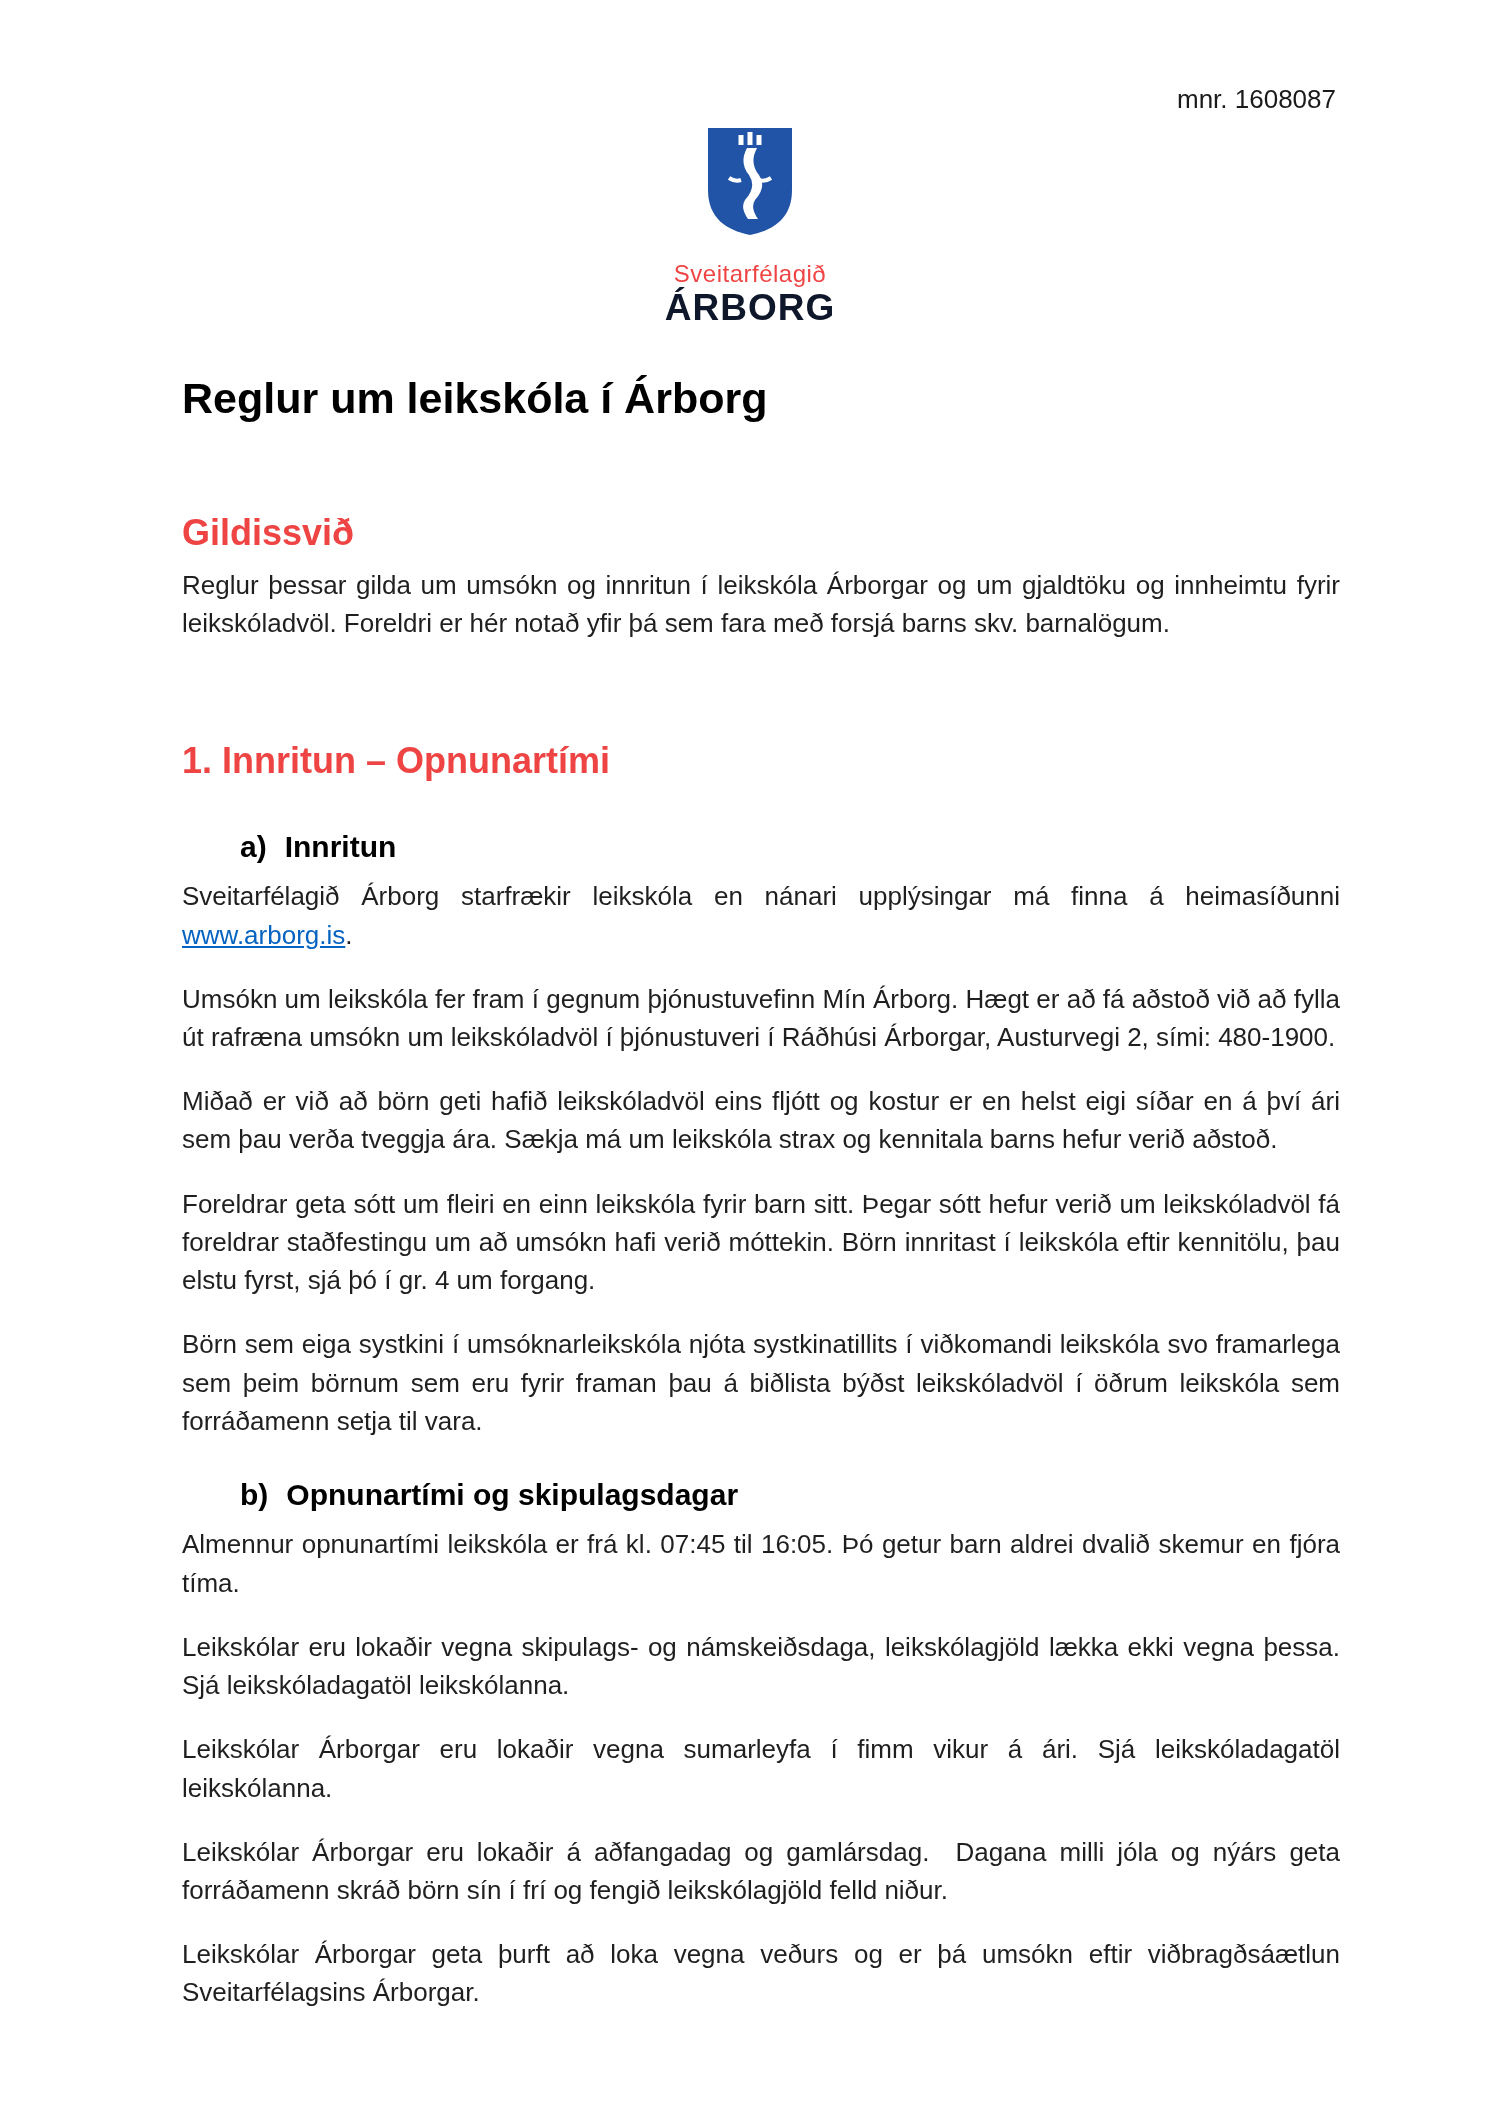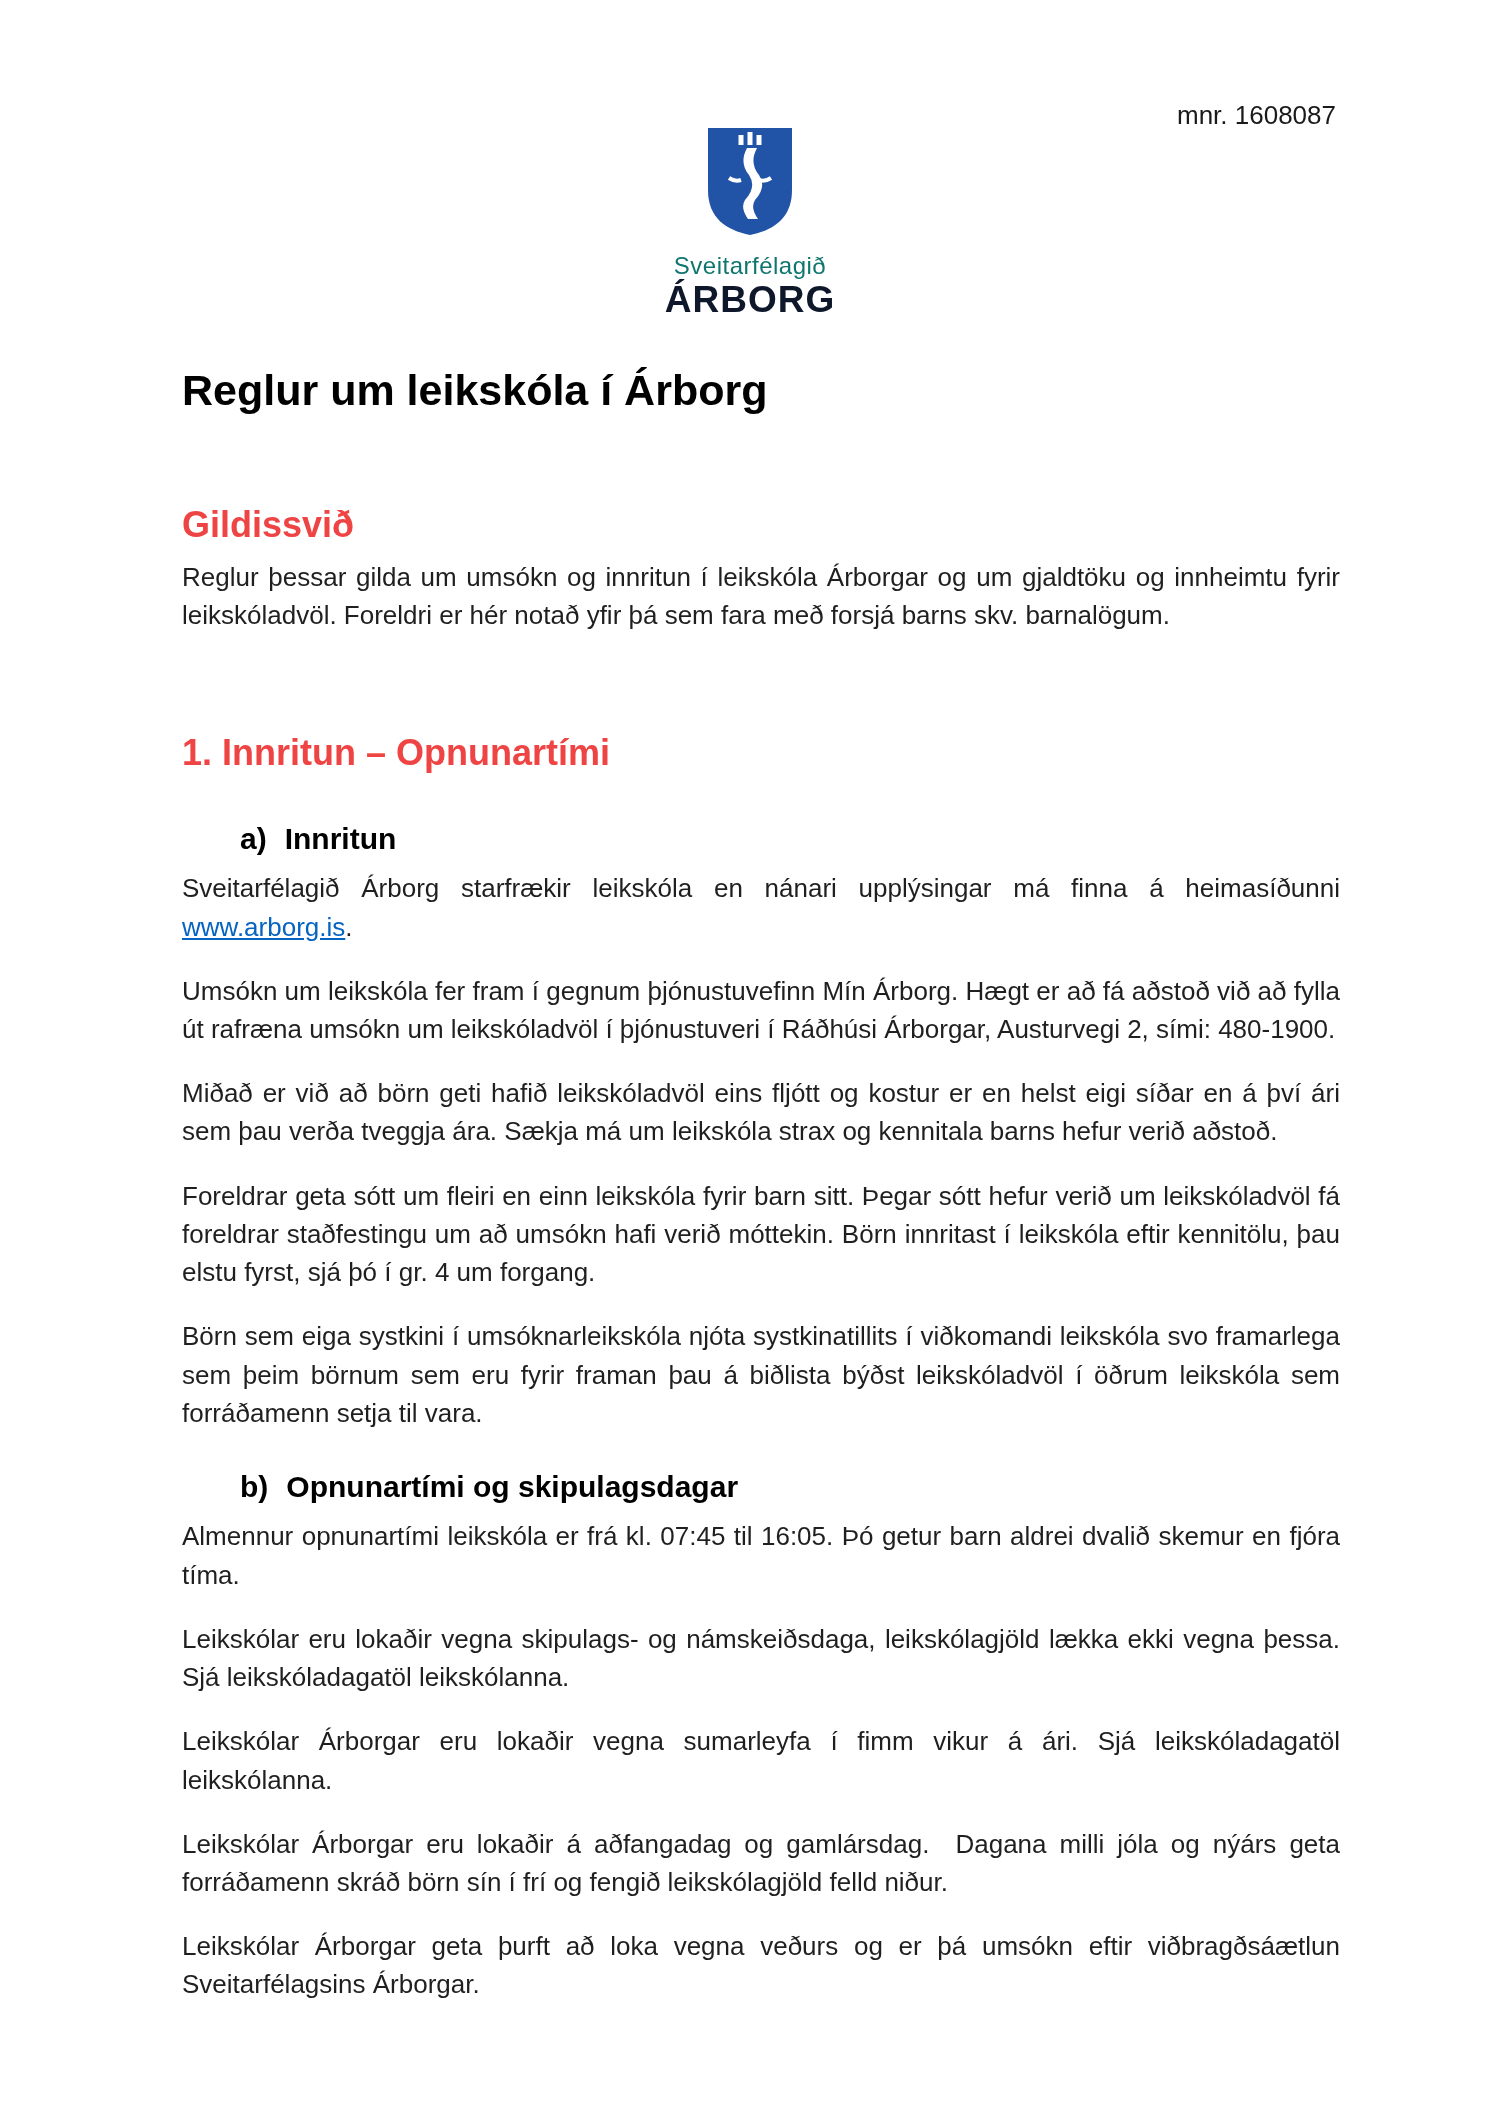--- a/index.html
+++ b/index.html
@@ -14,38 +14,38 @@
     position: relative;
     overflow: hidden;
     font-family: "Liberation Sans", "DejaVu Sans", sans-serif;
     color: #1f1f1f;
   }
   .content {
     padding: 0 160px 0 182px;
   }
   .doc-number {
     position: absolute;
-    top: 100px;
+    top: 84px;
     right: 164px;
     font-size: 26px;
     color: #1a1a1a;
   }
   .logo {
     padding-top: 126px;
     text-align: center;
     line-height: 1;
   }
   .logo svg {
     display: block;
     margin: 0 auto;
   }
   .logo-name {
     font-size: 24px;
-    color: #0f766e;
-    margin-top: 16px;
+    color: #ef4444;
+    margin-top: 24px;
     letter-spacing: 0.5px;
   }
   .logo-name-bold {
     font-size: 37px;
     font-weight: 700;
     color: #0f172a;
     letter-spacing: 1px;
     margin-top: 3px;
   }
   .title {

